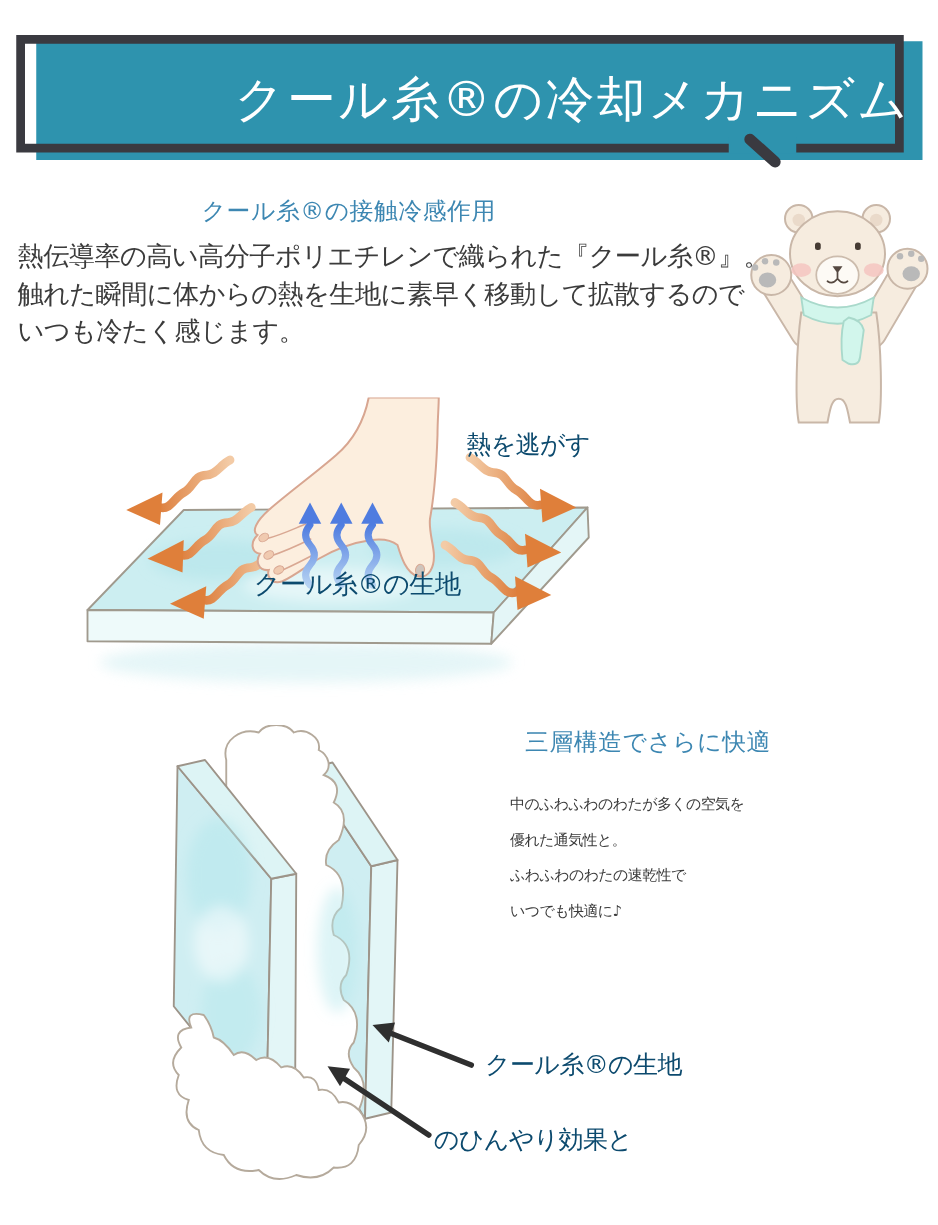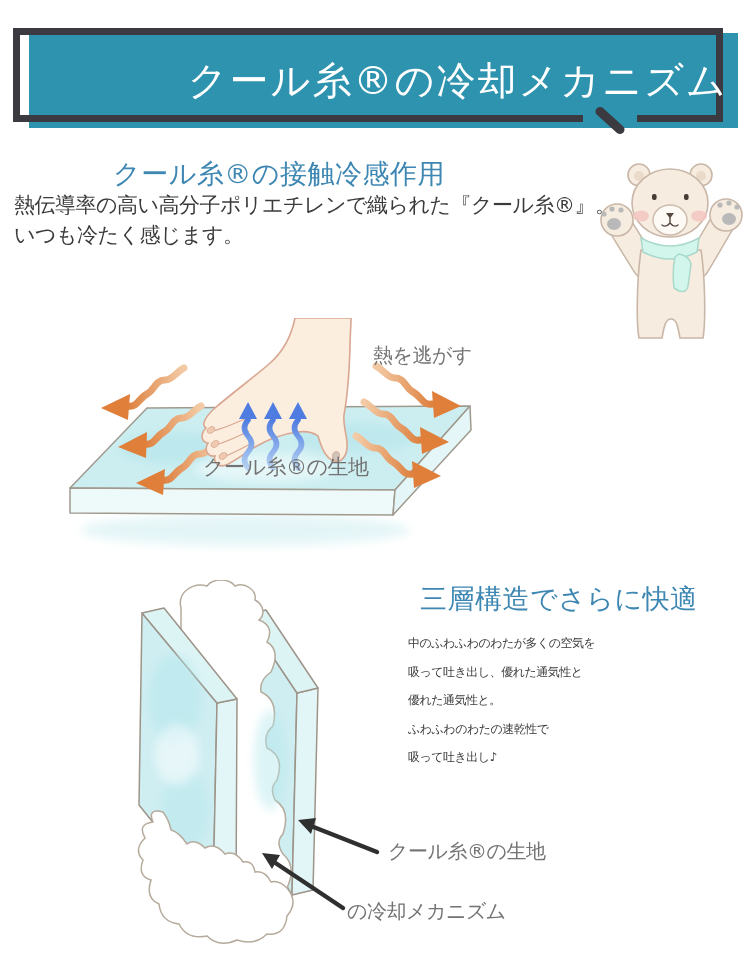--- a/index.html
+++ b/index.html
@@ -12,46 +12,47 @@
 
   
   .hdr-teal{left:29px;top:33px;width:709px;height:95px;background:#2e93ae;z-index:1;}
   .hdr-border{left:13px;top:28px;width:710px;height:94px;border:7px solid #3a3a40;box-sizing:border-box;z-index:3;background:transparent;}
   .hdr-gap{left:583px;top:110px;width:54px;height:13px;background:#2e93ae;z-index:4;}
   .hdr-tick{left:592px;top:116px;width:36px;height:9px;background:#3a3a40;border-radius:5px;transform:rotate(42deg);z-index:5;}
   .hdr-title{left:18px;top:33px;width:710px;height:95px;line-height:95px;text-align:right;
     color:#ffffff;font-size:39px;letter-spacing:2px;z-index:6;font-weight:500;}
 
   
-  .sec-title{color:#3d87b2;font-size:27px;letter-spacing:0.5px;font-weight:500;}
+  .sec-title{color:#3d87b2;font-size:19px;letter-spacing:0.5px;font-weight:500;}
   .s1-title{left:14px;top:156px;width:530px;text-align:center;}
   .s1-body{left:14px;top:190px;width:620px;font-size:21px;line-height:30px;letter-spacing:-0.5px;}
   .s2-title{left:420px;top:581px;width:280px;text-align:left;}
   .s2-body{left:408px;top:629px;width:330px;font-size:12px;line-height:28.5px;letter-spacing:-0.5px;}
 
-  .dg-label{font-size:20px;color:#737373;letter-spacing:-0.5px;white-space:nowrap;}
+  .dg-label{font-size:20px;color:#0c4a6e;letter-spacing:-0.5px;white-space:nowrap;}
   .lbl-heat{left:373px;top:342px;}
   .lbl-fabric1{left:203px;top:453px;font-size:21px;}
   .lbl-fabric2{left:388px;top:838px;}
   .lbl-wata{left:347px;top:898px;}
 
   svg{display:block;}
 </style>
 </head>
 <body>
 
 <div class="abs hdr-teal"></div>
 <div class="abs hdr-border"></div>
 <div class="abs hdr-gap"></div>
 <div class="abs hdr-tick"></div>
 <div class="abs hdr-title">クール糸®の冷却メカニズム</div>
 
 <div class="abs sec-title s1-title">クール糸®の接触冷感作用</div>
 <div class="abs s1-body">
   <div>熱伝導率の高い高分子ポリエチレンで織られた『クール糸®』。</div>
+  <div>触れた瞬間に体からの熱を生地に素早く移動して拡散するので</div>
   <div>いつも冷たく感じます。</div>
 </div>
 
 <svg class="abs" style="left:593px;top:158px;" width="157" height="186" viewBox="0 0 157 186">
   <g stroke="#c9b7a8" stroke-width="1.6" fill="#f6ecdf">
 
     <circle cx="46" cy="17" r="11"></circle>
       <circle cx="108" cy="17" r="11"></circle>
     <circle cx="46" cy="18" r="5" fill="#eadaca" stroke="none"></circle>
     <circle cx="108" cy="18" r="5" fill="#eadaca" stroke="none"></circle>
@@ -178,24 +179,23 @@
     <path d="M243,84 L234,101 L252,101 Z" fill="#4f7ce0"></path>
   </g>
 </svg>
 
 <div class="abs dg-label lbl-heat">熱を逃がす</div>
 <div class="abs dg-label lbl-fabric1">クール糸®の生地</div>
 
 <div class="abs sec-title s2-title">三層構造でさらに快適</div>
 <div class="abs s2-body">
   <div>中のふわふわのわたが多くの空気を</div>
-  <div>吸って吐き出し、優れた通気性と</div>
   <div>優れた通気性と。</div>
   <div>ふわふわのわたの速乾性で</div>
-  <div>吸って吐き出し♪</div>
+  <div>いつでも快適に♪</div>
 </div>
 
 <svg class="abs" style="left:85px;top:580px;" width="330" height="365" viewBox="0 0 330 365">
   <defs>
     <filter id="soft2" x="-40%" y="-40%" width="180%" height="180%">
         <feGaussianBlur stdDeviation="5"></feGaussianBlur>
       </filter>
   </defs>
 
   <g stroke="#9d9489" stroke-width="1.5" stroke-linejoin="round">
@@ -244,13 +244,13 @@
 
   <g stroke="#2f2f2f" stroke-width="4.5" stroke-linecap="round">
     <line x1="292" y1="272" x2="226" y2="246"></line>
     <path d="M213,240 L231,238 L226,254 Z" fill="#2f2f2f" stroke="none"></path>
     <line x1="258" y1="328" x2="189" y2="282"></line>
     <path d="M177,273 L195,275 L187,289 Z" fill="#2f2f2f" stroke="none"></path>
   </g>
 </svg>
 
 <div class="abs dg-label lbl-fabric2">クール糸®の生地</div>
-<div class="abs dg-label lbl-wata">の冷却メカニズム</div>
+<div class="abs dg-label lbl-wata">のひんやり効果と</div>
 
 </body></html>

